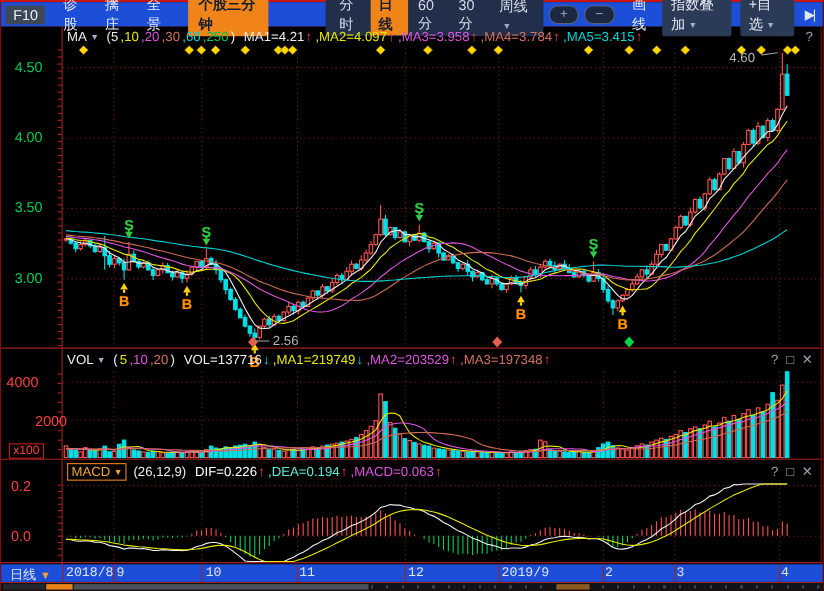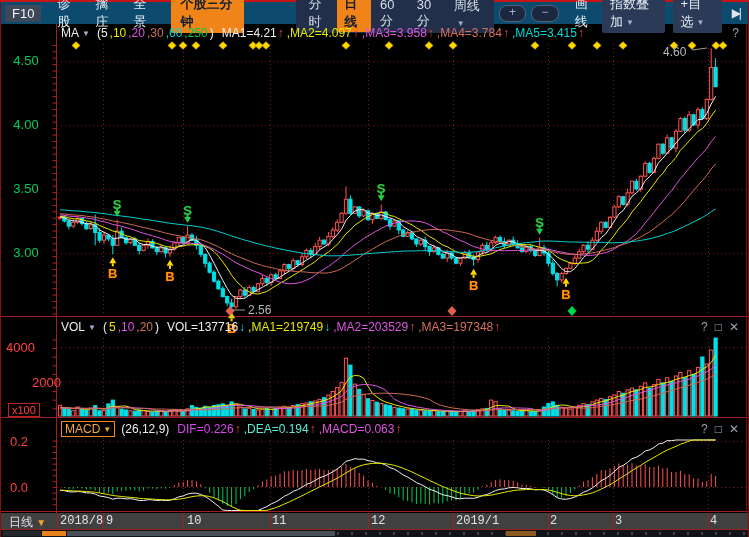--- a/index.html
+++ b/index.html
@@ -1,19 +1,19 @@
 <!DOCTYPE html>
 <html><head>
 <meta charset="utf-8">
 <style>
   html,body{margin:0;padding:0;background:#000;}
   #win{position:relative;width:749px;height:537px;background:#000;overflow:hidden;
        font-family:"Liberation Sans",sans-serif;-webkit-font-smoothing:antialiased;}
   
-  #toolbar{position:absolute;left:1px;top:2px;width:747px;height:22px;background:#0c4a6e;
+  #toolbar{position:absolute;left:1px;top:2px;width:747px;height:22px;background:#1d4ed8;
            display:flex;align-items:center;font-size:13px;color:#e6ebf2;z-index:3;}
   .tb-box{background:#3c4757;color:#f0f3f7;padding:1px 7px;margin-left:4px;border-radius:1px;cursor:pointer;}
   .tb-item{margin-left:16px;cursor:pointer;color:#e6ebf2;}
   .tb-promo{background:#f08418;color:#141e30;font-weight:bold;padding:2px 9px;border-radius:2px;margin-left:16px;cursor:pointer;}
   #period-group{display:flex;align-items:center;background:#212f4a;margin-left:52px;padding:1px 4px;border-radius:2px;}
   .period{padding:1px 7px;margin:0 1px;color:#d7deea;cursor:pointer;}
   .period.active{background:#f08418;color:#141e30;font-weight:bold;border-radius:2px;}
   .drop{display:inline-block;font-size:8px;color:#9fb0c8;margin-left:3px;transform:translateY(-1px);}
   .pill{width:30px;height:15px;line-height:13px;text-align:center;background:#1c2740;border:1px solid #55627a;
         border-radius:8px;color:#9fb0c8;margin-left:5px;font-size:12px;cursor:pointer;}
@@ -28,21 +28,21 @@
   .arrow-down{color:#00e0e0;margin:0 1px;}
   .pane-icons{position:absolute;right:10px;top:0;color:#98a4b0;font-size:12px;display:flex;gap:7px;z-index:4;}
   .pane-icons span{cursor:pointer;}
   #macd-label-box{border:1px solid #f08418;color:#f5a832;padding:0 3px;margin-right:4px;cursor:pointer;}
   
   .ax{position:absolute;z-index:2;font-size:13px;}
   .ax-green{color:#00cd55;text-align:center;width:40px;}
   .ax-red{color:#ff4040;text-align:left;width:34px;}
   .x100-box{position:absolute;z-index:2;color:#ff4040;border:1px solid #c02020;font-size:11px;padding:0 3px;}
   
-  #date-row{position:absolute;left:1px;top:513px;width:747px;height:16px;background:#404040;z-index:3;font-size:12px;color:#dfe3e8;}
+  #date-row{position:absolute;left:1px;top:513px;width:747px;height:16px;background:#1d4ed8;z-index:3;font-size:12px;color:#dfe3e8;}
   #period-ind{position:absolute;left:8px;top:1px;cursor:pointer;}
   #period-ind .dn{color:#f0a030;font-size:10px;}
   .tick-label{position:absolute;top:1px;font-family:Liberation Mono, monospace;}
   .tick-sep{position:absolute;top:0;width:1px;height:16px;background:#a02020;}
   
   #scroll-strip{position:absolute;left:1px;top:530px;width:747px;height:7px;background:#101317;z-index:3;}
   #scroll-strip .seg1{position:absolute;left:2px;top:1px;width:38px;height:5px;background:#23272e;}
   #scroll-strip .seg-orange{position:absolute;left:41px;top:1px;width:24px;height:5px;background:#e8821a;}
   #scroll-strip .seg-bar{position:absolute;left:66px;top:1px;width:268px;height:5px;background:#4a5058;}
   #scroll-strip .seg-dash{position:absolute;left:336px;top:2px;width:408px;height:3px;
@@ -873,21 +873,21 @@
   </div>
   <div class="pane-icons" style="top:320px;" id="vol-icons">
       <span>?</span>
       <span>□</span>
       <span>✕</span>
     </div>
 
   <div class="pane-row" style="top:421px;">
     <span id="macd-label-box"><span>MACD</span><span class="drop" style="color:#f5a832;">▼</span></span>
     <span id="macd-params"><span class="seg" style="color: rgb(238, 238, 238);">(26,12,9)</span></span>
-    <span id="macd-values" style="margin-left:6px;"><span class="seg" style="color: #d946ef;">DIF=0.226</span><span class="arrow-up">↑</span><span class="seg" style="color: #5eead4;">,DEA=0.194</span><span class="arrow-up">↑</span><span class="seg" style="color: rgb(224, 85, 224);">,MACD=0.063</span><span class="arrow-up">↑</span></span>
+    <span id="macd-values" style="margin-left:6px;"><span class="seg" style="color: #ffffff;">DIF=0.226</span><span class="arrow-up">↑</span><span class="seg" style="color: #5eead4;">,DEA=0.194</span><span class="arrow-up">↑</span><span class="seg" style="color: rgb(224, 85, 224);">,MACD=0.063</span><span class="arrow-up">↑</span></span>
   </div>
   <div class="pane-icons" style="top:422px;" id="macd-icons">
       <span>?</span>
       <span>□</span>
       <span>✕</span>
     </div>
 
   <div id="date-row">
     <span id="period-ind"><span>日线</span> <span class="dn">▼</span></span>
   <div class="tick-sep" style="left: 56px;"></div>
@@ -897,21 +897,21 @@
       <div class="tick-sep" style="left: 367px;"></div>
       <div class="tick-sep" style="left: 452px;"></div>
       <div class="tick-sep" style="left: 547px;"></div>
       <div class="tick-sep" style="left: 612px;"></div>
       <div class="tick-sep" style="left: 707px;"></div>
       <span class="tick-label" style="left: 59px;">2018/8</span>
       <span class="tick-label" style="left: 105px;">9</span>
       <span class="tick-label" style="left: 186px;">10</span>
       <span class="tick-label" style="left: 271px;">11</span>
       <span class="tick-label" style="left: 370px;">12</span>
-      <span class="tick-label" style="left: 455px;">2019/1</span>
+      <span class="tick-label" style="left: 455px;">2019/9</span>
       <span class="tick-label" style="left: 549px;">2</span>
       <span class="tick-label" style="left: 614px;">3</span>
       <span class="tick-label" style="left: 709px;">4</span>
     </div>
 
   <div id="scroll-strip">
     <div class="seg1"></div>
     <div class="seg-orange"></div>
     <div class="seg-bar"></div>
     <div class="seg-dash"></div>

